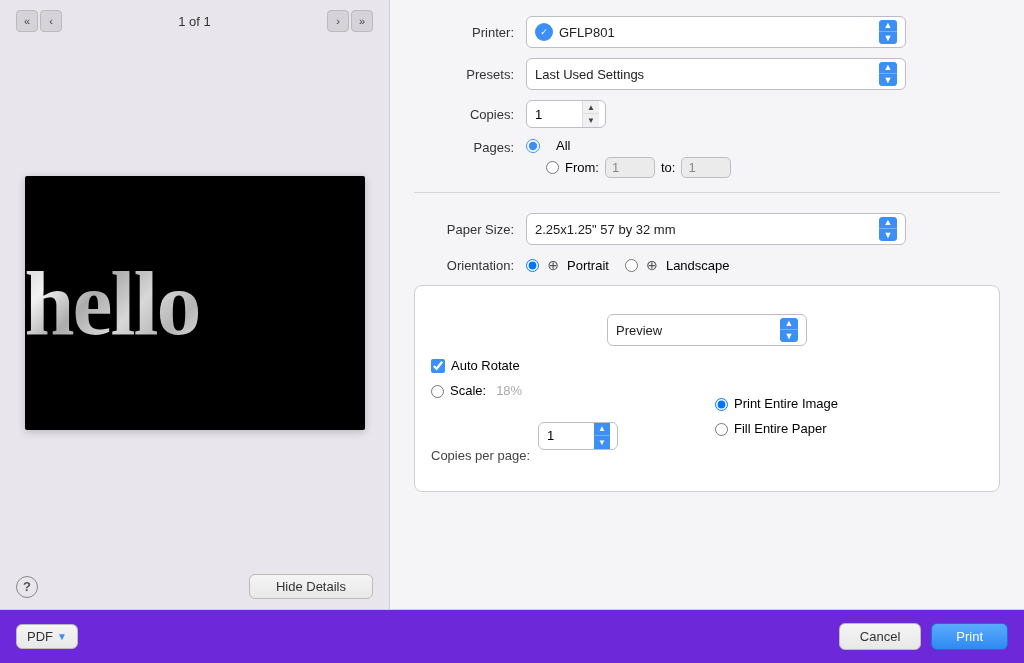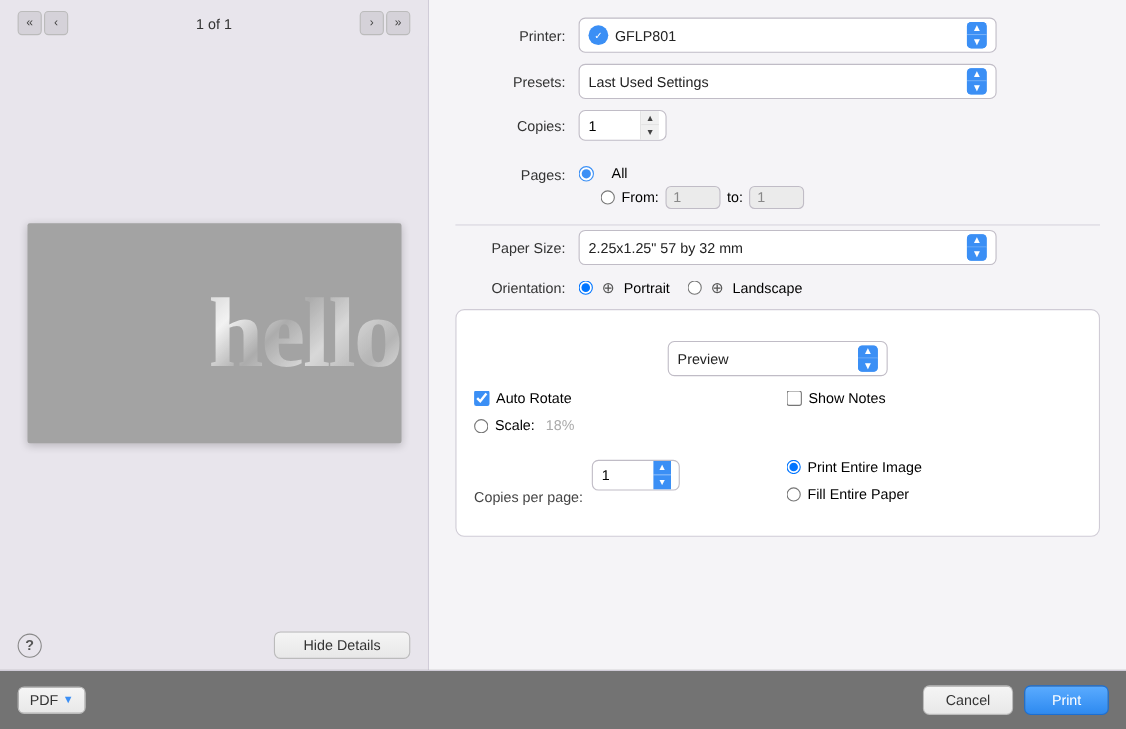--- a/index.html
+++ b/index.html
@@ -69,28 +69,28 @@
     .preview-area {
       flex: 1;
       display: flex;
       align-items: center;
       justify-content: center;
       padding: 10px;
       width: 100%;
     }
 
     .preview-card {
-      background: #a3a3a3;
+      background: #000000;
       border-radius: 2px;
       box-shadow: 0 2px 8px rgba(0,0,0,0.2);
       width: 340px;
-      height: 200px;
-      display: flex;
-      align-items: center;
-      justify-content: flex-end;
+      height: 254px;
+      display: flex;
+      align-items: center;
+      justify-content: flex-start;
       overflow: hidden;
     }
 
     .hello-text {
       font-family: 'Brush Script MT', cursive, Georgia, serif;
       font-size: 90px;
       font-weight: bold;
       color: transparent;
       background: linear-gradient(135deg, #c8c8c8 0%, #e8e8e8 20%, #a8a8a8 40%, #d0d0d0 60%, #b0b0b0 80%, #e0e0e0 100%);
       -webkit-background-clip: text;
@@ -402,21 +402,21 @@
     }
 
     .scale-value {
       color: #aaa;
       font-size: 13px;
       margin-left: 4px;
     }
 
     .print-option-row {
       display: flex;
-      align-items: center;
+      align-items: flex-end;
       gap: 6px;
     }
 
     .copies-per-page-row {
       display: flex;
       align-items: center;
       gap: 8px;
     }
 
     .copies-per-page-label {
@@ -463,21 +463,21 @@
     }
 
     .cpp-stepper button:first-child { border-bottom: 1px solid rgba(255,255,255,0.3); }
 
     
     .footer {
       display: flex;
       align-items: center;
       justify-content: space-between;
       padding: 10px 16px;
-      background: #737373;
+      background: #6d28d9;
       border-top: 1px solid #d0ccd8;
       height: 54px;
     }
 
     .pdf-btn {
       display: flex;
       align-items: center;
       background: linear-gradient(to bottom, #f5f5f5, #e8e8e8);
       border: 1px solid #bbb;
       border-radius: 6px;
@@ -594,42 +594,42 @@
         <div class="copies-input-wrap">
           <input class="copies-input" type="text" value="1" style="">
           <div class="copies-stepper">
             <button>▲</button>
             <button>▼</button>
           </div>
         </div>
       </div>
     </div>
 
-    <div class="form-row" style="align-items: flex-start; margin-top: 12px;">
+    <div class="form-row" style="align-items: flex-start; margin-top: 0;">
       <div class="form-label" style="margin-top: 2px;">Pages:</div>
       <div class="form-control">
         <div class="pages-section">
           <div class="radio-row">
             <input type="radio" name="pages" id="pages-all" checked="" style="">
             <label for="pages-all">All</label>
           </div>
           <div class="from-to-row">
             <input type="radio" name="pages" id="pages-from" style="">
             <label for="pages-from">From:</label>
             <input class="from-to-input" type="text" value="1" style="">
             <label>to:</label>
             <input class="from-to-input" type="text" value="1" style="">
           </div>
         </div>
       </div>
     </div>
 
     <div class="divider"></div>
 
-    <div class="form-row" style="margin-top: 0;">
+    <div class="form-row" style="margin-top: 16px;">
       <div class="form-label">Paper Size:</div>
       <div class="form-control">
         <div class="select-box">
           <select>
             <option>2.25x1.25"  57 by 32 mm</option>
           </select>
           <div class="stepper-arrows">
             <button class="stepper-up">▲</button>
             <button class="stepper-down">▼</button>
           </div>
@@ -684,24 +684,20 @@
             <div class="copies-per-page-input">
               <input class="cpp-input" type="text" value="1" style="">
               <div class="cpp-stepper">
                 <button>▲</button>
                 <button>▼</button>
               </div>
             </div>
           </div>
         </div>
         <div class="preview-right">
-          <div class="checkbox-row">
-            <input type="checkbox" id="show-notes" style="">
-            <label for="show-notes">Show Notes</label>
-          </div>
           <div style="height:28px;"></div>
           <div class="print-option-row">
             <input type="radio" name="print-option" id="print-entire" checked="" style="">
             <label for="print-entire">Print Entire Image</label>
           </div>
           <div class="print-option-row">
             <input type="radio" name="print-option" id="fill-entire" style="">
             <label for="fill-entire">Fill Entire Paper</label>
           </div>
         </div>

